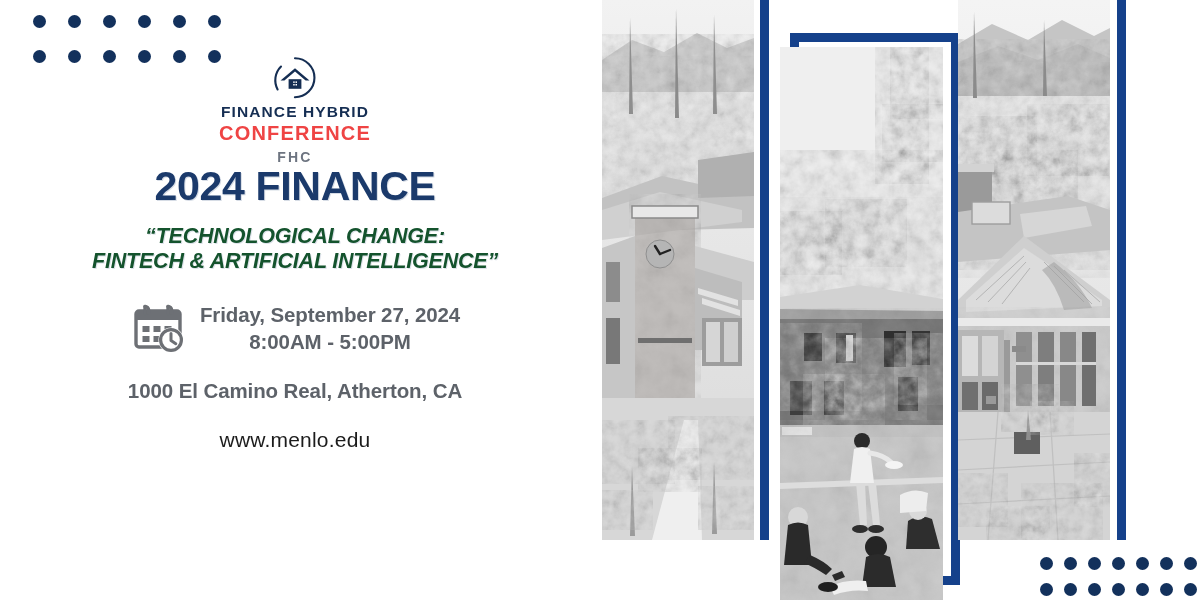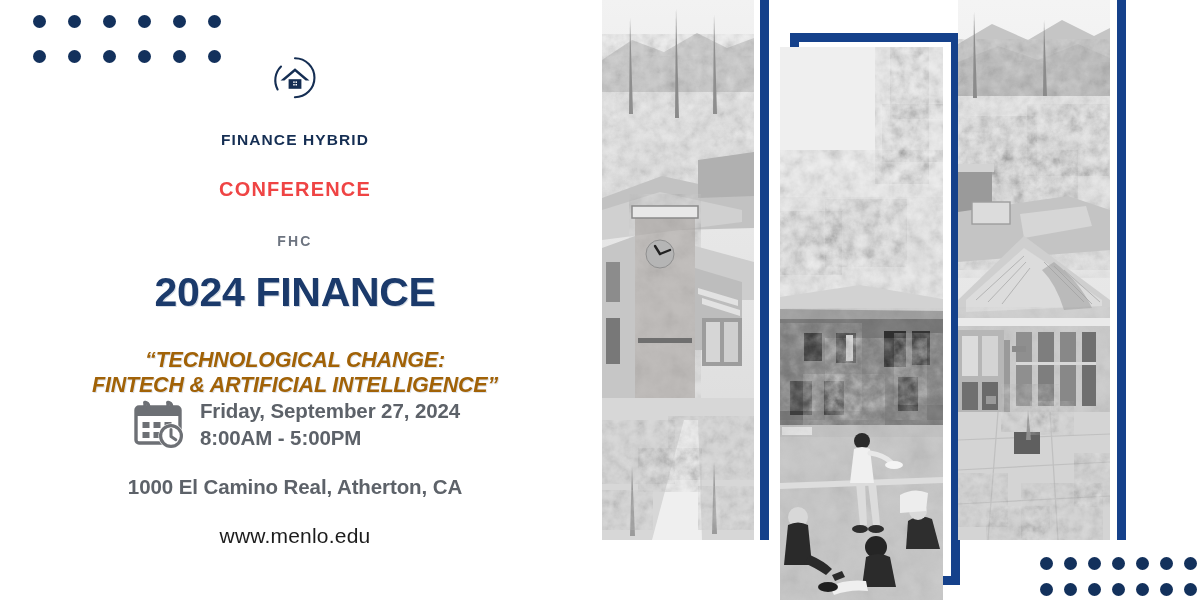--- a/index.html
+++ b/index.html
@@ -31,55 +31,55 @@
   }
 
   
   .left-col {
     position: absolute; left: 0; top: 0;
     width: 590px; height: 600px;
     display: flex; flex-direction: column; align-items: center;
   }
 
   
-  .logo-block { margin-top: 55px; display: flex; flex-direction: column; align-items: center; gap: 28px; }
+  .logo-block { margin-top: 55px; display: flex; flex-direction: column; align-items: center; }
   .logo-mark { width: 52px; height: 46px; display:block; }
   .logo-line1 {
     font-size: 15.5px; font-weight: bold; letter-spacing: 1.1px;
     color: #152e53; margin-top: 2px;
   }
   .logo-line2 {
     font-size: 20px; font-weight: bold; letter-spacing: 1.2px;
     color: #ef4444; margin-top: 1px;
   }
   .logo-line3 {
     font-size: 14px; font-weight: bold; letter-spacing: 2.2px;
     color: #6d7480; margin-top: 4px;
   }
 
   
   .headline {
-    margin-top: 22px; text-align: center;
+    text-align: center;
     font-size: 41px; font-weight: bold; line-height: 1.04;
     color: #1b3a6b; letter-spacing: -0.3px;
     text-shadow: 1px 1px 0 rgba(120,140,170,0.30);
   }
   .headline .l2 { letter-spacing: -0.6px; }
 
   
   .subtitle {
-    margin-top: 34px; text-align: center;
+    margin-top: 16px; text-align: center;
     font-size: 21.5px; font-weight: bold; font-style: italic;
-    line-height: 1.18; color: #a16207; letter-spacing: -0.2px;
+    line-height: 1.18; color: #14532d; letter-spacing: -0.2px;
     text-shadow: 1px 1px 0 rgba(120,140,170,0.25);
   }
 
   
   .date-row {
-    display: flex; align-items: center; gap: 14px;
+    margin-top: 28px; display: flex; align-items: center; gap: 14px; text-align: center;
   }
   .cal-icon { width: 56px; height: 52px; flex: none; display:block; }
   .date-text { display: flex; flex-direction: column; }
   .date-text span {
     font-size: 20.5px; font-weight: bold; color: #5d6269; line-height: 1.28;
     letter-spacing: -0.1px;
   }
 
   
   .address {

